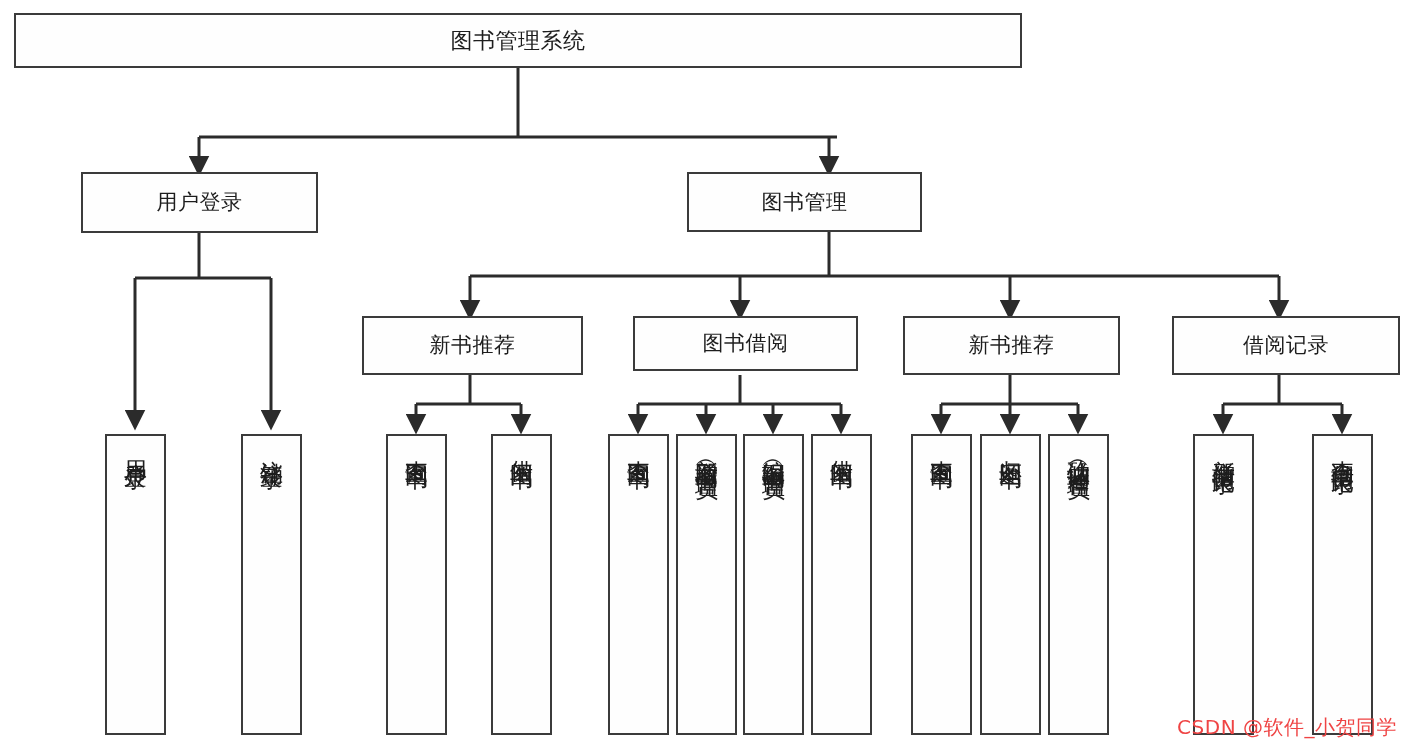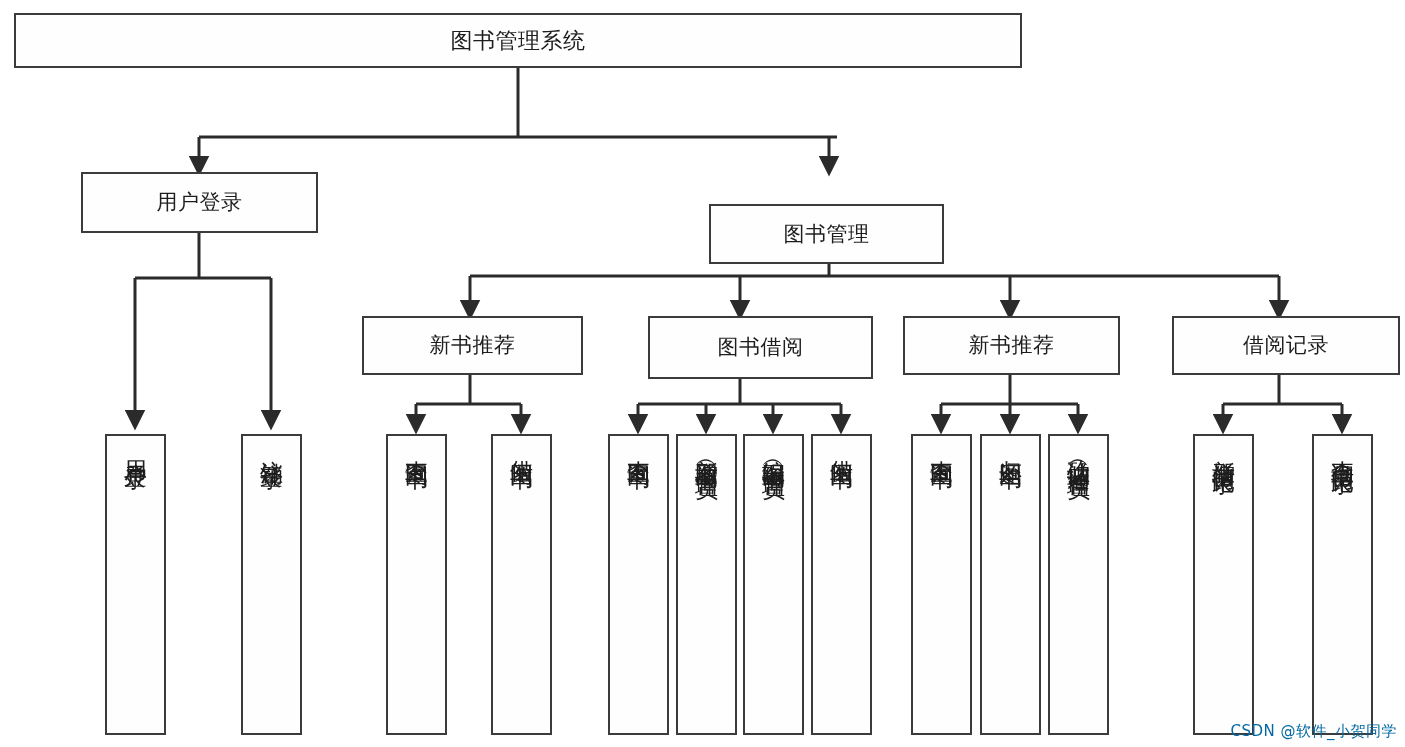--- a/index.html
+++ b/index.html
@@ -57,22 +57,22 @@
     letter-spacing: 2.5px;
     line-height: 1;
   }
   .node.root .node-label {
     font-size: 22px;
   }
   #watermark {
     position: absolute;
     right: 8px;
     bottom: 6px;
-    font-size: 15px;
-    color: #0369a1;
+    font-size: 20px;
+    color: #ef4444;
     letter-spacing: 0.5px;
     white-space: nowrap;
     pointer-events: none;
   }
 </style>
 </head>
 <body>
 
 <div id="diagram-root">
 
@@ -127,29 +127,29 @@
   </svg>
 
   <div class="node horizontal root" style="left:14px; top:13px; width:1008px; height:55px;">
     <span class="node-label">图书管理系统</span>
   </div>
 
   <div class="node horizontal" style="left:81px; top:172px; width:237px; height:61px;">
     <span class="node-label">用户登录</span>
   </div>
 
-  <div class="node horizontal" style="left:709px; top:172px; width:235px; height:60px;margin-top:32px;">
+  <div class="node horizontal" style="left:687px; top:172px; width:235px; height:60px;">
     <span class="node-label">图书管理</span>
   </div>
 
   <div class="node horizontal" style="left:362px; top:316px; width:221px; height:59px;">
     <span class="node-label">新书推荐</span>
   </div>
 
-  <div class="node horizontal" style="left:648px; top:316px; width:225px; height:63px;">
+  <div class="node horizontal" style="left:633px; top:316px; width:225px; height:55px;">
     <span class="node-label">图书借阅</span>
   </div>
 
   <div class="node horizontal" style="left:903px; top:316px; width:217px; height:59px;">
     <span class="node-label">新书推荐</span>
   </div>
 
   <div class="node horizontal" style="left:1172px; top:316px; width:228px; height:59px;">
     <span class="node-label">借阅记录</span>
   </div>

